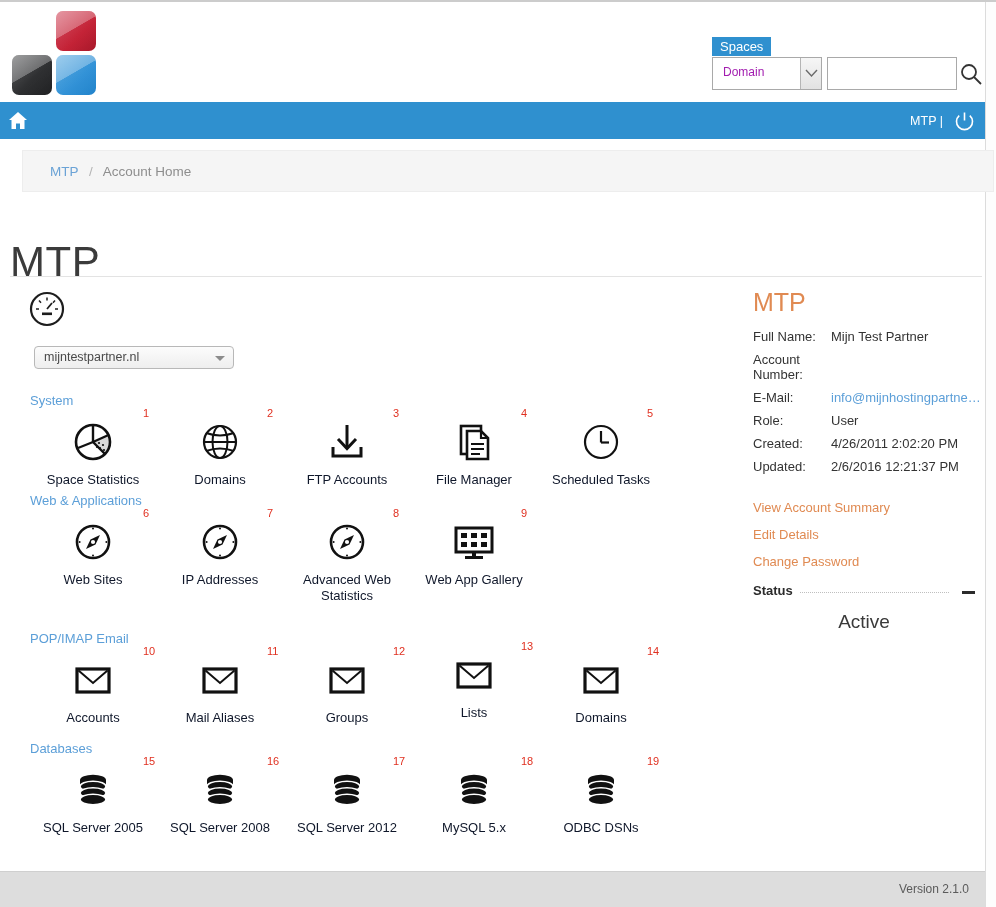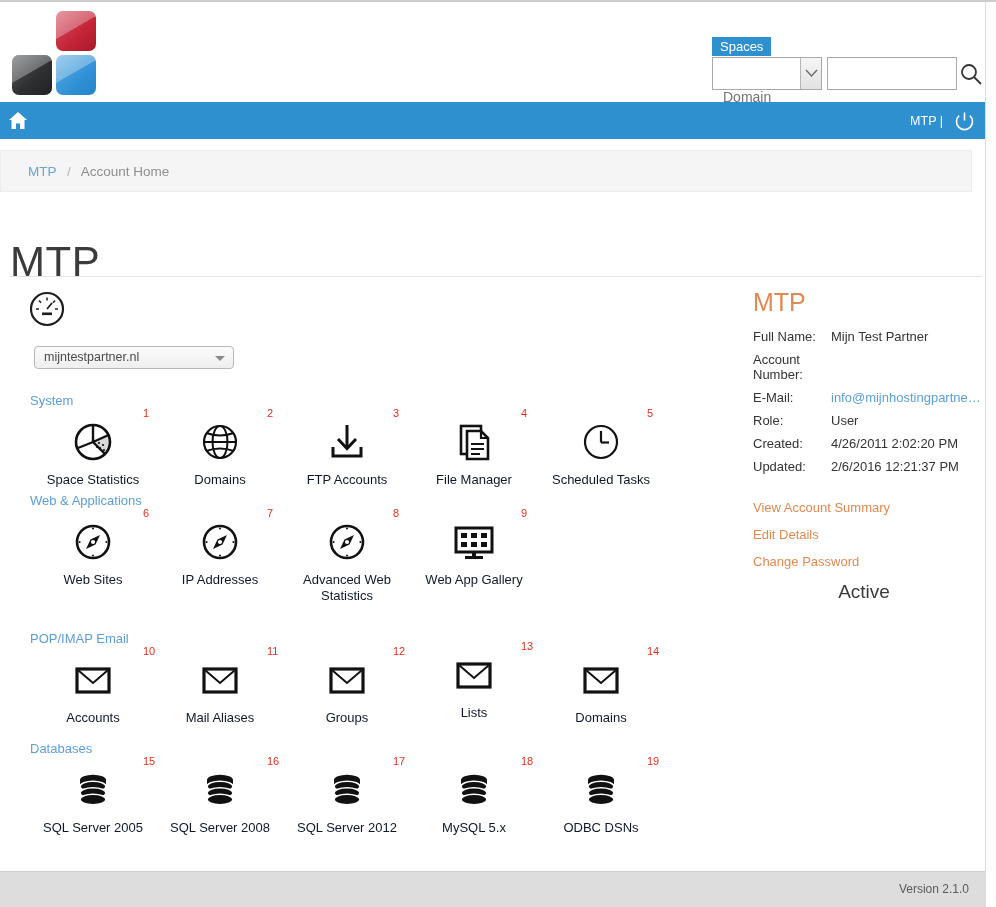--- a/index.html
+++ b/index.html
@@ -78,23 +78,22 @@
     position: absolute;
     left: 712px; top: 55px;
     width: 110px; height: 33px;
     border: 1px solid #a9a9a9;
     background: #ffffff;
     box-sizing: border-box;
   }
   #space-select-value {
     position: absolute;
     left: 10px; top: 7px;
-    font-size: 14px;
-    color: #737373;
-    margin-top: 24px;
+    font-size: 12px;
+    color: #a21caf;
   }
   #space-select-arrow {
     position: absolute;
     right: 0; top: 0;
     width: 21px; height: 31px;
     background: linear-gradient(#f6f6f6,#e2e2e2);
     border-left: 1px solid #b5b5b5;
     box-sizing: border-box;
   }
   #space-select-arrow svg { position: absolute; left: 4px; top: 11px; }
@@ -155,21 +154,21 @@
   #nav-logout {
     position: absolute;
     right: 10px; top: 9px;
     width: 21px; height: 21px;
     cursor: pointer;
   }
 
   
   #breadcrumb {
     position: absolute;
-    top: 150px; left: 0;
+    top: 150px; left: 22px;
     width: 972px; height: 42px;
     background: #f5f5f5;
     border: 1px solid #ededed;
     box-sizing: border-box;
   }
   #breadcrumb-inner {
     position: absolute;
     left: 27px; top: 13px;
     font-size: 13.5px;
   }
@@ -765,18 +764,23 @@
           <td class="info-key">Updated:</td>
           <td class="info-val">2/6/2016 12:21:37 PM</td>
         </tr>
       </tbody>
   </table>
   <div id="side-links">
       <a class="side-link">View Account Summary</a>
       <a class="side-link">Edit Details</a>
       <a class="side-link">Change Password</a>
     </div>
+  <div id="status-header">
+    <span id="status-header-label">Status</span>
+    <span id="status-header-rule"></span>
+    <span id="status-collapse"></span>
+  </div>
   <div id="status-value">Active</div>
 </div>
 
 <div id="footer">
   <span id="footer-version">Version 2.1.0</span>
 </div>
 
 </body></html>

